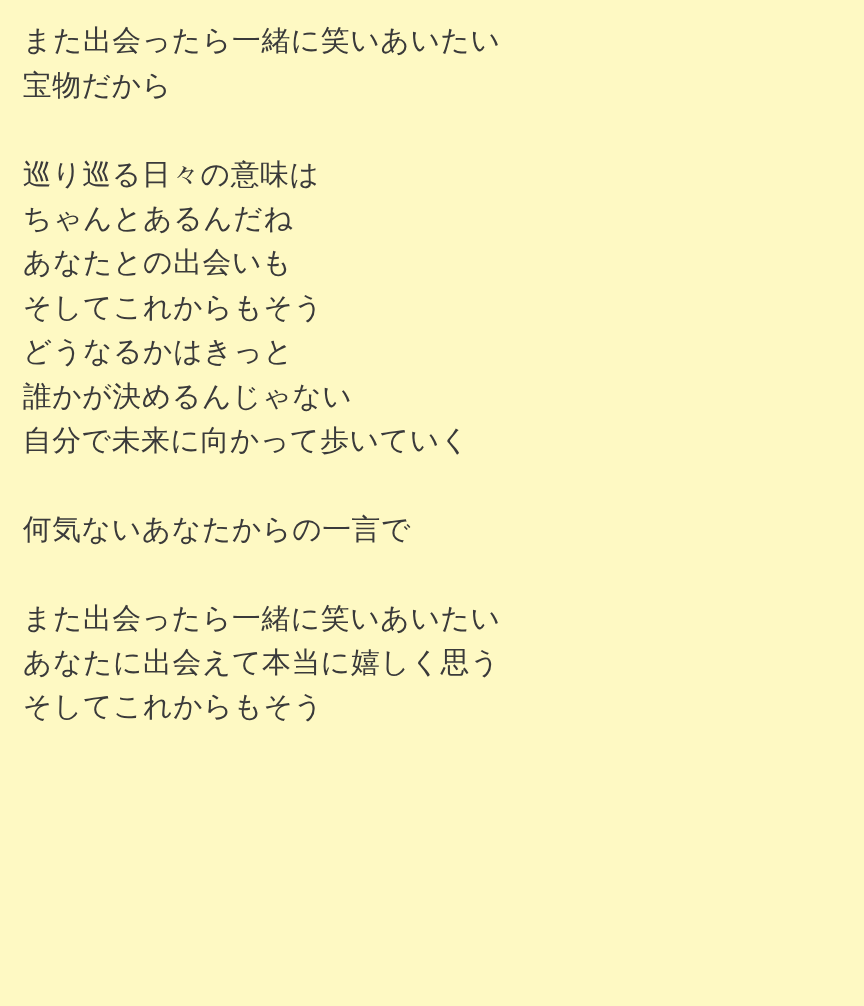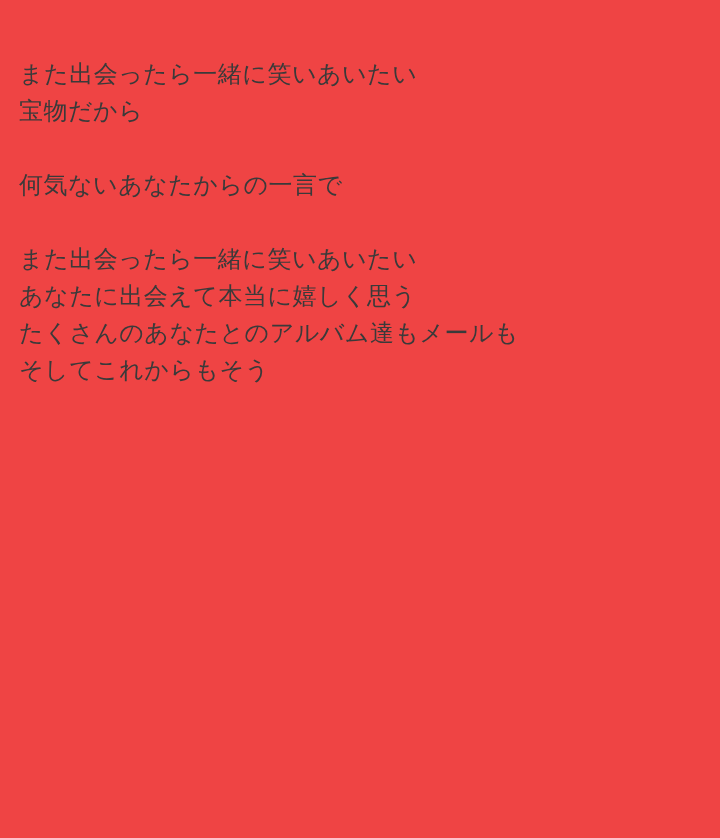--- a/index.html
+++ b/index.html
@@ -10,22 +10,22 @@
   body {
     width: 720px;
     height: 838px;
     overflow: hidden;
     font-family: "DejaVu Sans", "Liberation Sans", sans-serif;
   }
   .lyrics-page {
     box-sizing: border-box;
     width: 720px;
     height: 838px;
-    padding: 56px 20px 0 19px;
-    background: #ef4444;
+    padding: 16px 20px 0 19px;
+    background: #fef9c3;
   }
   .stanza {
     margin: 0;
     padding: 0;
   }
   .stanza + .stanza {
     margin-top: 37px; 
   }
   .lyric-line {
     font-size: 24px;
@@ -39,25 +39,33 @@
 </head>
 <body>
 
 <div class="lyrics-page">
 
   <div class="stanza">
     <div class="lyric-line">また出会ったら一緒に笑いあいたい</div>
     <div class="lyric-line">宝物だから</div>
   </div>
 
+  <div class="stanza">
+    <div class="lyric-line">巡り巡る日々の意味は</div>
+    <div class="lyric-line">ちゃんとあるんだね</div>
+    <div class="lyric-line">あなたとの出会いも</div>
+    <div class="lyric-line">そしてこれからもそう</div>
+    <div class="lyric-line">どうなるかはきっと</div>
+    <div class="lyric-line">誰かが決めるんじゃない</div>
+    <div class="lyric-line">自分で未来に向かって歩いていく</div>
+  </div>
 
   <div class="stanza">
     <div class="lyric-line">何気ないあなたからの一言で</div>
   </div>
 
   <div class="stanza">
     <div class="lyric-line">また出会ったら一緒に笑いあいたい</div>
     <div class="lyric-line">あなたに出会えて本当に嬉しく思う</div>
-    <div class="lyric-line">たくさんのあなたとのアルバム達もメールも</div>
     <div class="lyric-line">そしてこれからもそう</div>
   </div>
 
 </div>
 
 </body></html>

